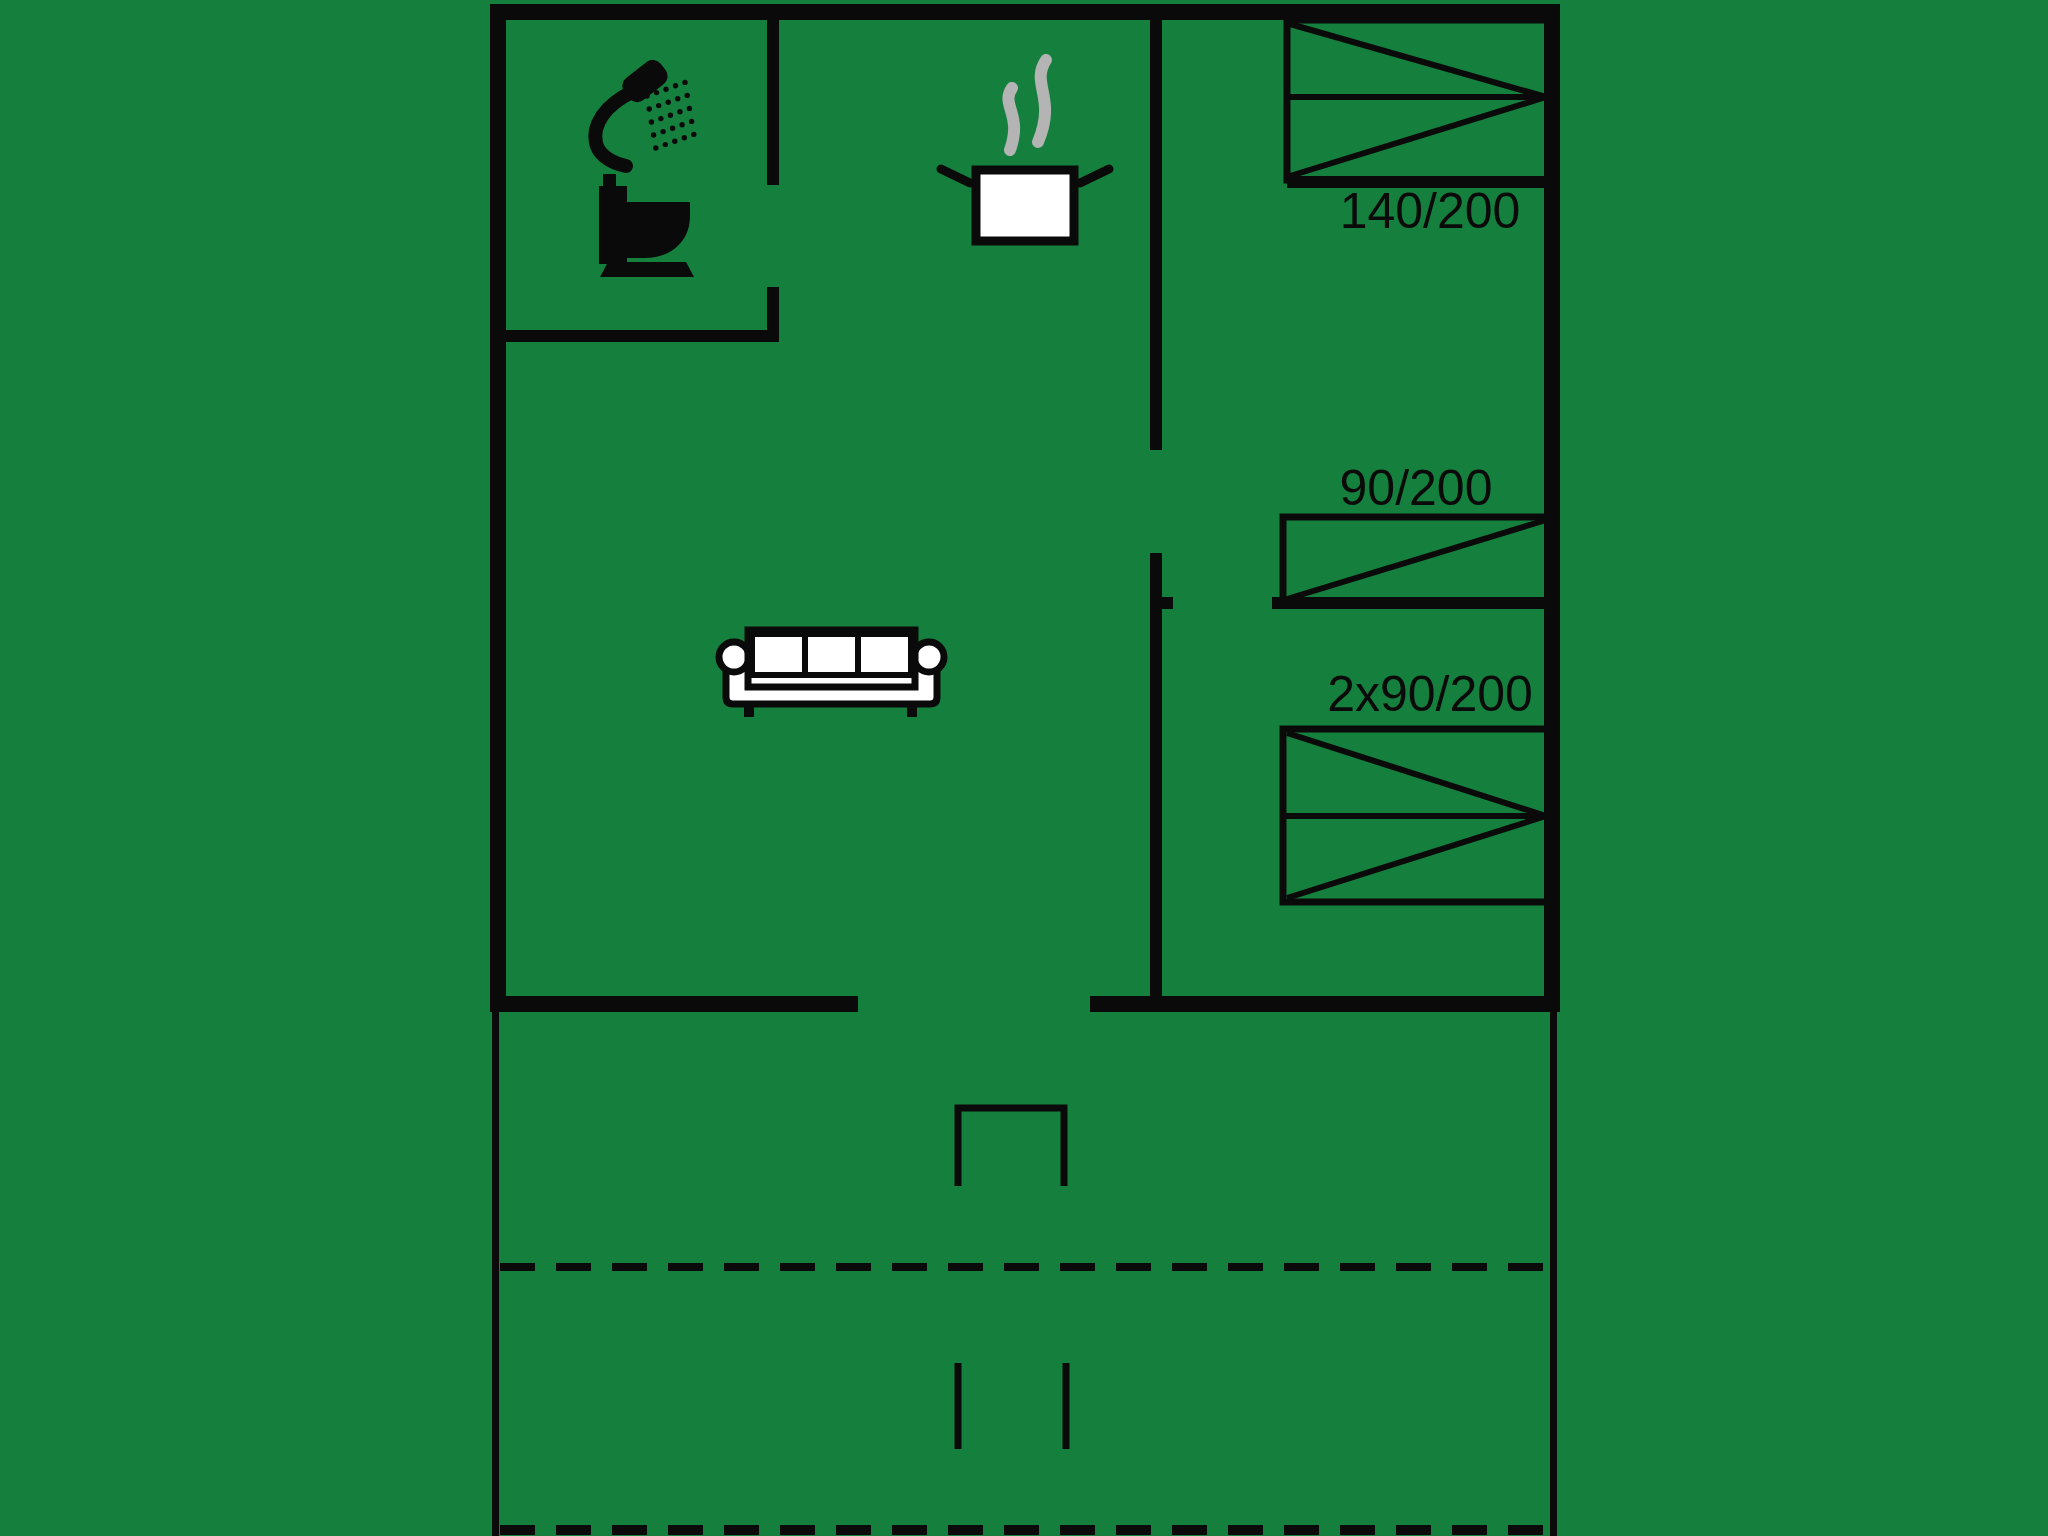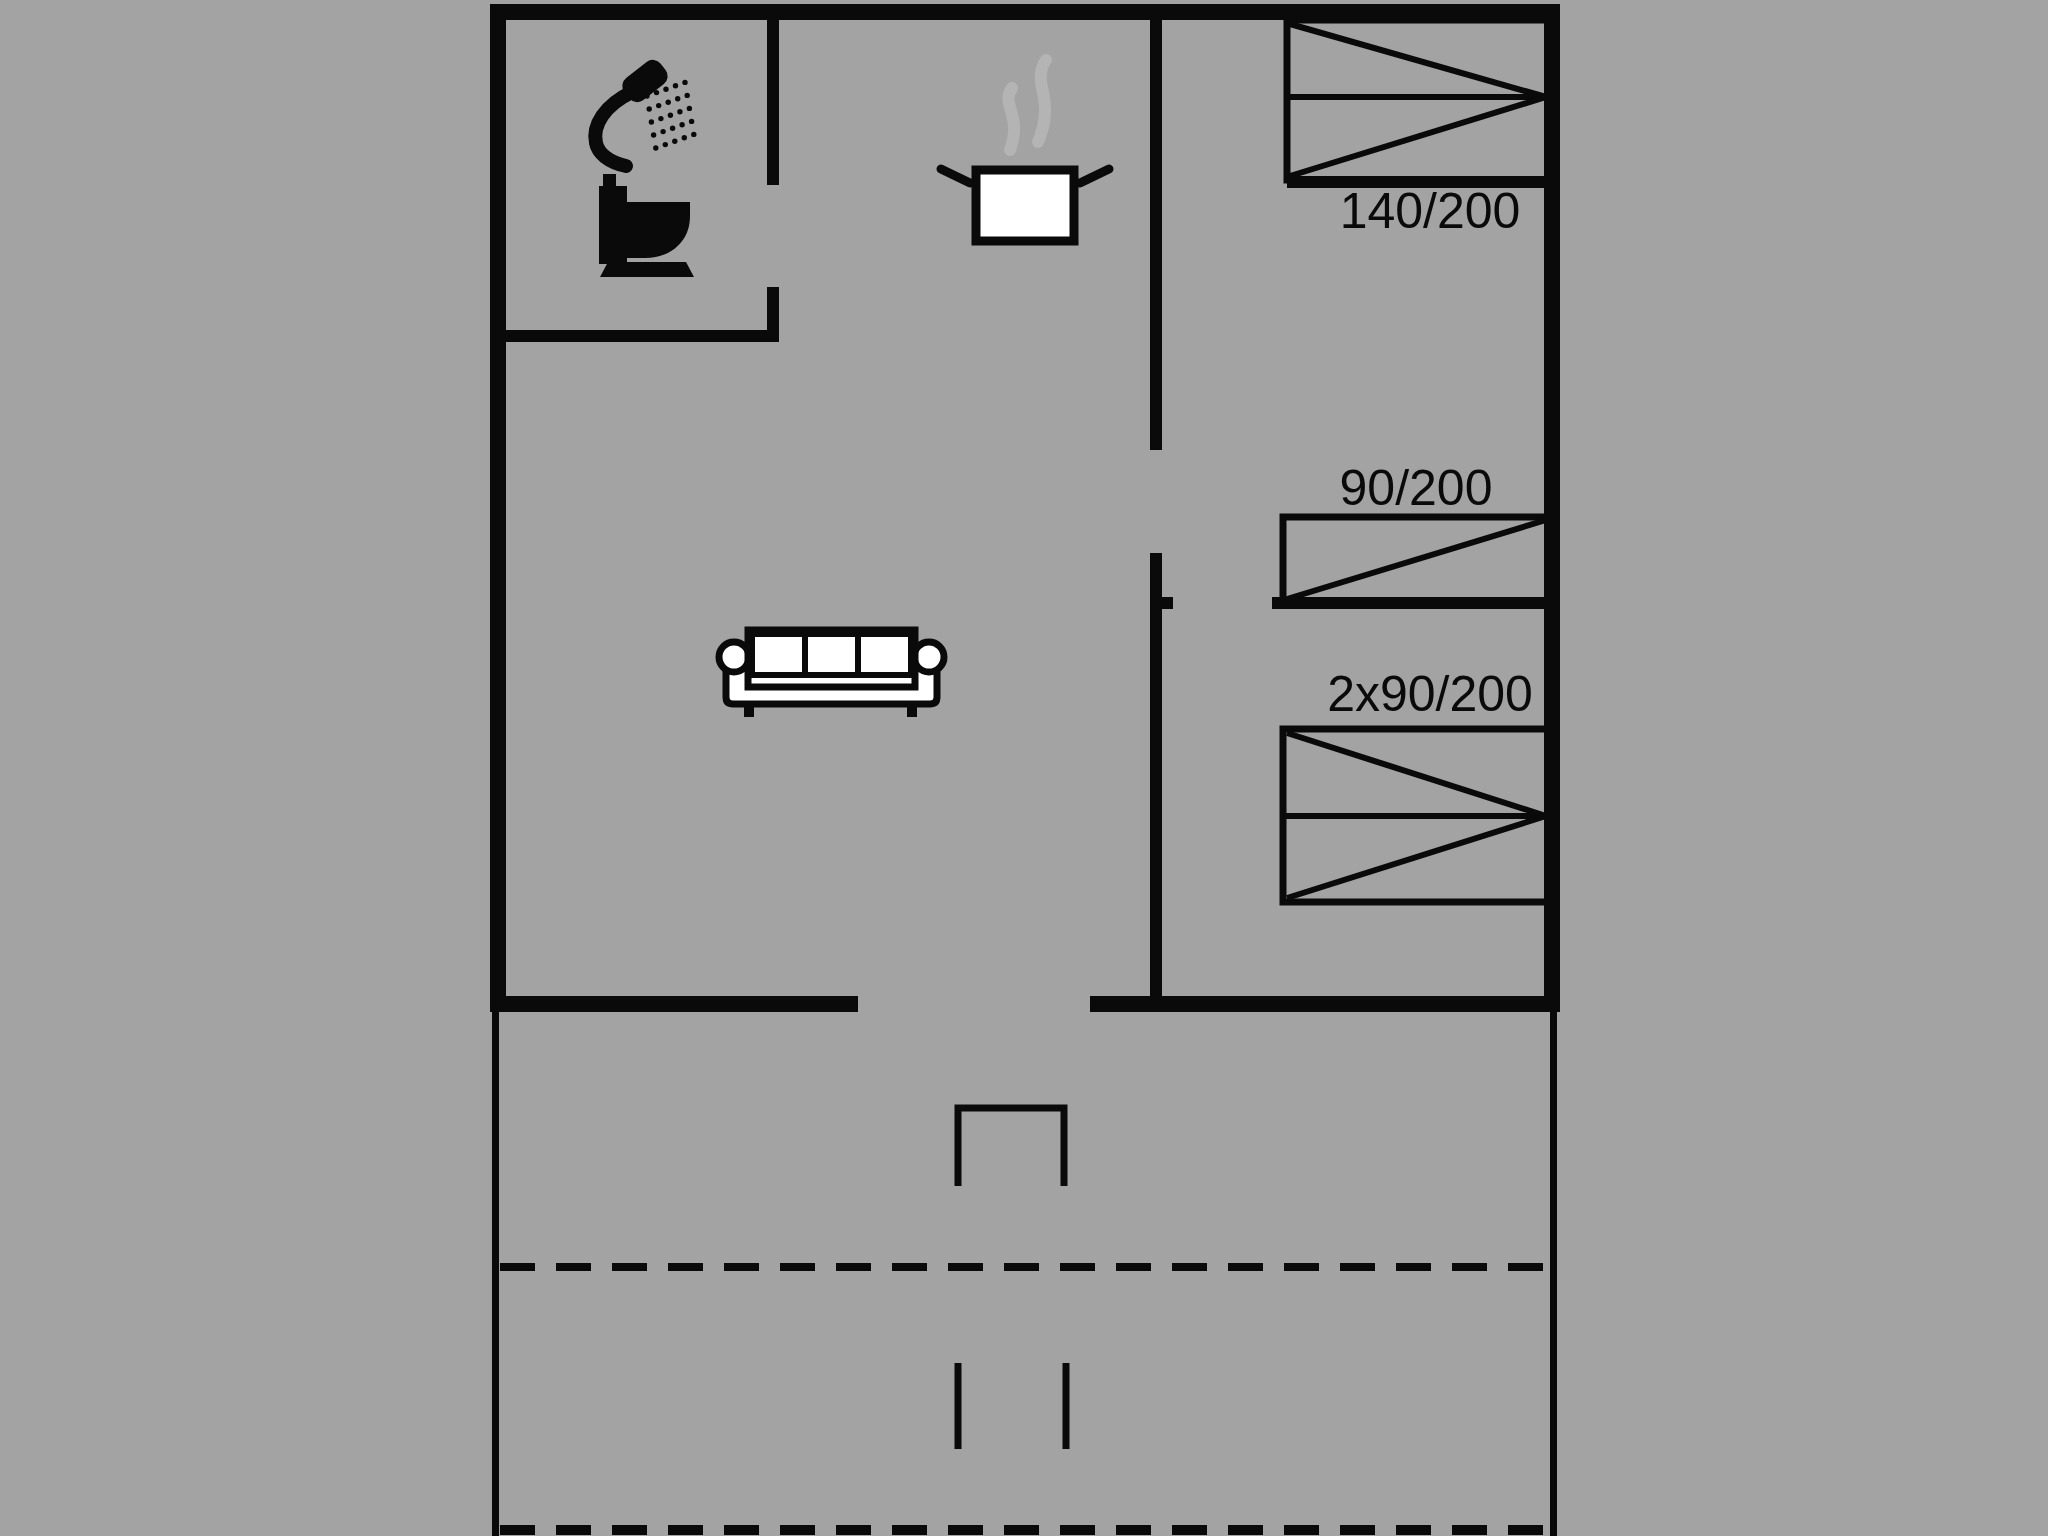--- a/index.html
+++ b/index.html
@@ -1,20 +1,20 @@
 <!DOCTYPE html>
 <html><head>
 <meta charset="utf-8">
 <style>
   html, body { margin: 0; padding: 0; background: #ffffff; }
   #canvas {
     position: relative;
     width: 2048px;
     height: 1536px;
-    background: #a3a3a3;
+    background: #15803d;
     overflow: hidden;
   }
   #canvas svg { position: absolute; inset: 0; display: block; }
   .wall   { fill: #0a0a0a; stroke: none; }
   .ln     { stroke: #0a0a0a; fill: none; stroke-linecap: butt; }
   .lnr    { stroke: #0a0a0a; fill: none; stroke-linecap: round; stroke-linejoin: round; }
   .solid  { fill: #0a0a0a; stroke: none; }
   .whitefill { fill: #ffffff; stroke: #0a0a0a; }
   .steam  { stroke: #b4b4b4; fill: none; stroke-linecap: round; }
   .bedlabel {

